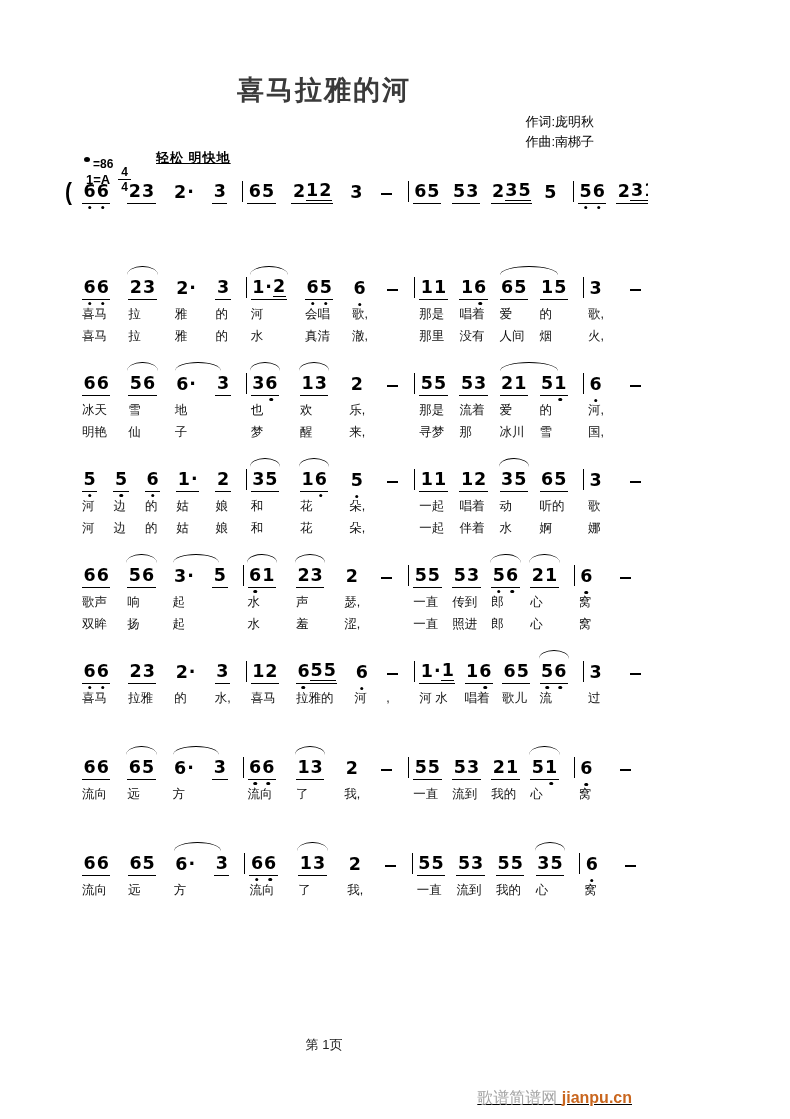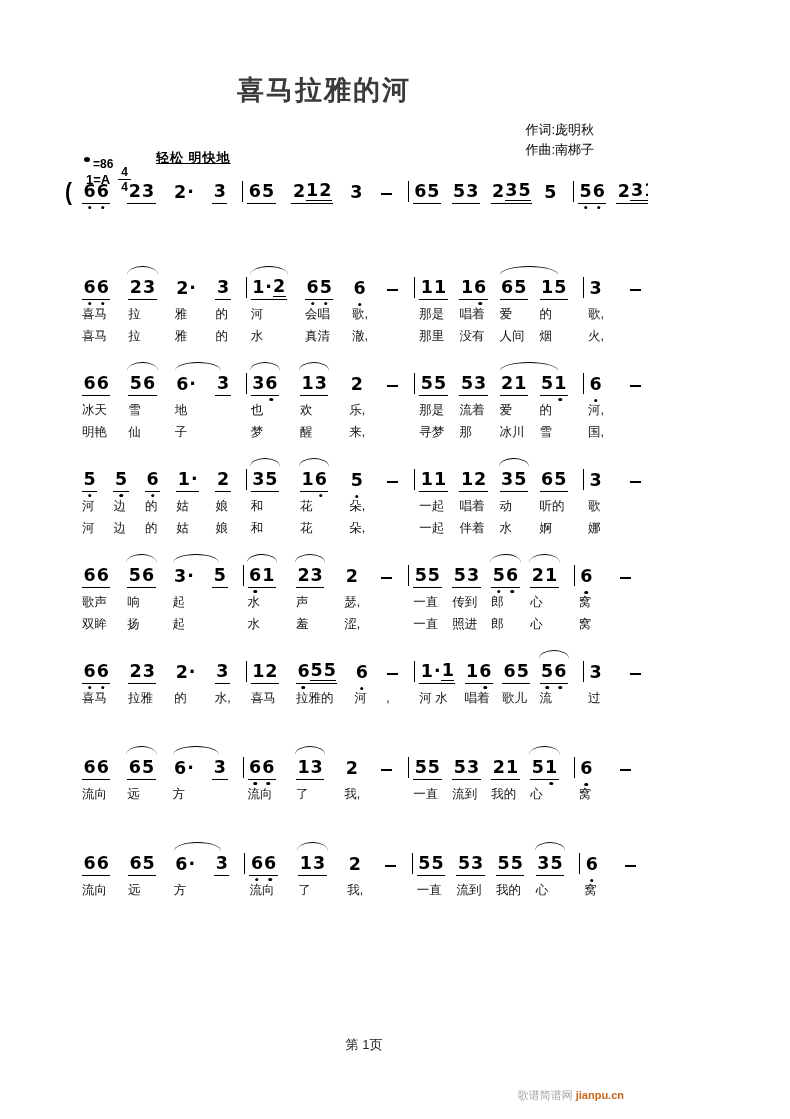--- a/index.html
+++ b/index.html
@@ -8,21 +8,21 @@
   .title{position:absolute;top:72px;left:0;width:100%;text-align:center;margin:0;
          font-family:"Liberation Serif","DejaVu Serif",serif;font-size:27px;font-weight:bold;
          color:#3a3a3a;letter-spacing:2px;}
   .keysig{position:absolute;left:86px;top:122px;font-size:13px;font-weight:bold;display:flex;align-items:center;margin-top:44px;}
   .meter{display:inline-flex;flex-direction:column;align-items:center;font-size:12px;line-height:12px;margin-left:8px;font-weight:bold;}
   .m-top{border-bottom:1px solid #000;padding:0 3px 1px;}
   .m-bot{padding-top:1px;}
   .tempo{position:absolute;left:84px;top:157px;font-size:12px;font-weight:bold;display:flex;}
   .tempo-dot{width:6px;height:5px;border-radius:50%;background:#000;display:inline-block;margin-right:3px;}
   .expression{position:absolute;left:156px;top:149px;font-size:13px;font-weight:bold;letter-spacing:1px;text-decoration:underline;}
-  .credits{position:absolute;right:54px;top:120px;text-align:center;font-size:13px;line-height:20px;}
+  .credits{position:absolute;right:54px;top:112px;text-align:center;font-size:13px;line-height:20px;}
   .score{position:absolute;left:0;top:0;width:100%;height:100%;}
   .score-line{position:absolute;left:78px;width:658px;display:flex;align-items:flex-start;}
   .measure{flex:1 1 0;display:flex;justify-content:space-between;align-items:flex-start;
            position:relative;padding:0 16px 0 4px;box-sizing:border-box;}
   .measure.m-last{flex:0.88 1 0;}
   .measure.mbar::after{content:"";position:absolute;right:0;top:1px;height:21px;width:1px;background:#000;}
   .col{display:flex;flex-direction:column;align-items:flex-start;}
   .note{position:relative;display:inline-flex;align-items:flex-end;height:24px;box-sizing:border-box;
         padding:0 1px 2px;font-family:"DejaVu Sans","Liberation Sans",sans-serif;
         font-size:17.5px;font-weight:bold;line-height:20px;}
@@ -38,22 +38,22 @@
   .dashline{display:inline-block;width:11px;height:1.8px;background:#000;margin-bottom:7px;}
   .lyr{margin-top:6px;height:16px;line-height:16px;font-size:12.5px;white-space:nowrap;color:#111;}
   .paren{font-size:21px;font-weight:bold;line-height:23px;transform:scaleY(1.1);}
   .prefix{position:absolute;left:-13px;top:0;}
   .suffix{margin:0 2px 0 -8px;}
   .endbar{display:flex;align-items:center;gap:2px;height:23px;margin-top:0;}
   .bar-thin{width:1.2px;height:23px;background:#000;}
   .bar-thick{width:3px;height:23px;background:#000;}
   .bar-dots{display:flex;flex-direction:column;justify-content:center;gap:4px;height:23px;margin:0 1px;}
   .rdot{width:3px;height:3px;border-radius:50%;background:#000;}
-  .footer{position:absolute;top:1036px;left:0;width:100%;text-align:center;font-size:13px;color:#222;padding-left:40px;}
-  .watermark{position:absolute;top:1088px;right:24px;font-size:11px;}
+  .footer{position:absolute;top:1036px;left:0;width:100%;text-align:center;font-size:13px;color:#222;}
+  .watermark{position:absolute;top:1088px;right:16px;font-size:16px;text-decoration:underline;}
   .wm-name{color:#a6a6a6;}
   .wm-url{color:#c9661e;font-weight:bold;}
 </style>
 </head>
 <body>
 
 <div class="page">
   <h1 class="title">喜马拉雅的河</h1>
 
   <div class="keysig">

